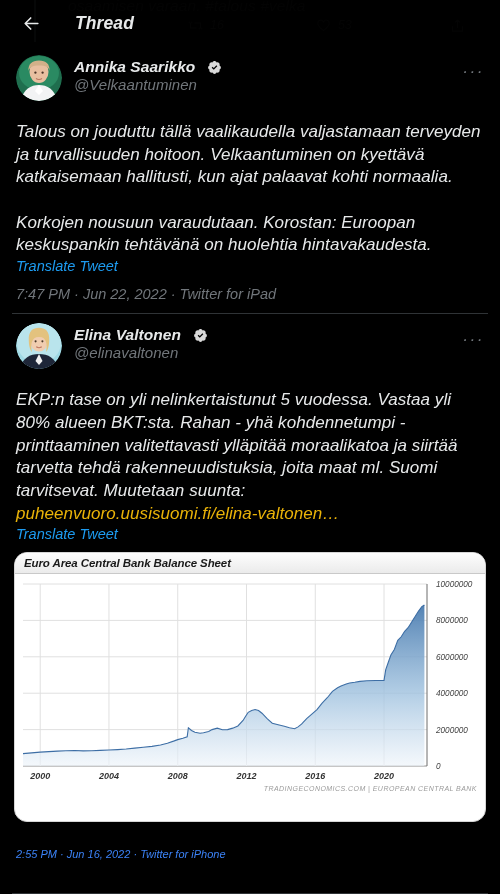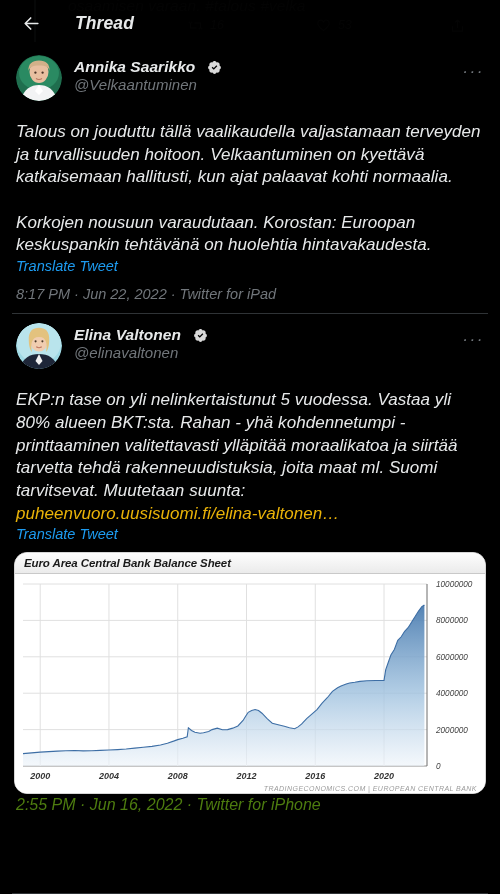--- a/index.html
+++ b/index.html
@@ -103,21 +103,21 @@
     margin: 0 12px;
   }
 
   
   .chart-wrap { padding: 10px 14px 0 14px; }
   .chart-card {
     background: #ffffff;
     border-radius: 13px;
     overflow: hidden;
     position: relative;
-    height: 242px;
+    height: 270px;
     border: 1px solid #d6d6d6;
   }
   .chart-title-bar {
     height: 21px;
     background: linear-gradient(#fdfdfd, #ebebeb);
     border-bottom: 1px solid #c9c9c9;
     display: flex; align-items: center;
     padding-left: 9px;
   }
   .chart-title {
@@ -131,22 +131,22 @@
     position: absolute; right: 8px; bottom: 3px;
     font-size: 7px; color: #9a9a9a;
     letter-spacing: .45px;
     font-family: "Liberation Sans", sans-serif;
     white-space: nowrap;
   }
   .axis-lbl { font-size: 8.2px; fill: #444; font-family: "Liberation Sans", sans-serif; }
   .axis-lbl-x { font-size: 9px; fill: #333; font-family: "Liberation Sans", sans-serif; font-weight: bold; }
 
   .bottom-meta {
-    padding: 2px 16px 0 16px;
-    font-size: 16px; color: #4d7c0f;
+    padding: 26px 16px 0 16px;
+    font-size: 11px; color: #3b82f6;
   }
   .bottom-rule {
     position: absolute; left: 12px; right: 12px; bottom: 0; height: 1px;
     background: #2f3336;
   }
 </style>
 </head>
 <body>
 
 <div class="screen">
@@ -221,21 +221,21 @@
         </div>
         <div class="handle">@Velkaantuminen</div>
       </div>
       <div class="more-btn">···</div>
     </div>
 
     <div class="tw-body">Talous on jouduttu tällä vaalikaudella valjastamaan terveyden ja turvallisuuden hoitoon. Velkaantuminen on kyettävä katkaisemaan hallitusti, kun ajat palaavat kohti normaalia.
 
 Korkojen nousuun varaudutaan. Korostan: Euroopan keskuspankin tehtävänä on huolehtia hintavakaudesta.</div>
     <div class="translate">Translate Tweet</div>
-    <div class="meta">8:17 PM · Jun 22, 2022 · Twitter for iPad</div>
+    <div class="meta">7:47 PM · Jun 22, 2022 · Twitter for iPad</div>
   </div>
 
   <div class="divider"></div>
 
 
   <div class="tweet">
     <div class="tw-head">
       <div class="avatar">
         <svg viewBox="0 0 46 46" width="46" height="46">
           <defs>

